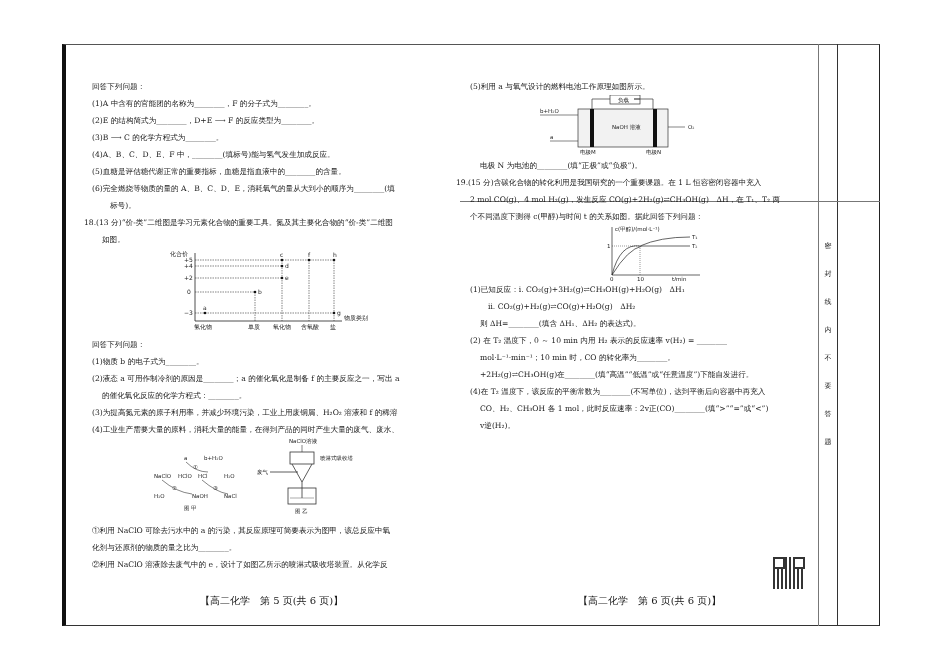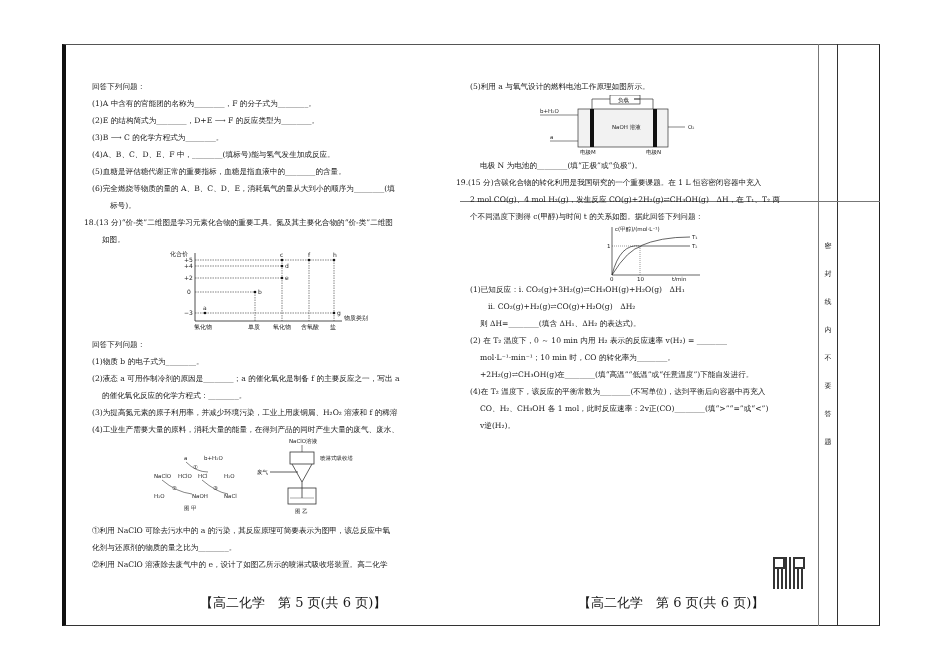--- a/index.html
+++ b/index.html
@@ -7,21 +7,21 @@
   .frame{position:absolute;left:62px;top:44px;width:818px;height:582px;border-top:1px solid #555;border-bottom:1.5px solid #333;border-left:4px solid #111;border-right:1.5px solid #222;box-sizing:border-box;}
   .vline1{position:absolute;left:818px;top:44px;width:1px;height:582px;background:#777;}
   .vline2{position:absolute;left:837px;top:44px;width:1px;height:582px;background:#333;}
   .hline{position:absolute;left:460px;top:201px;width:420px;height:1px;background:#777;}
   .col{position:absolute;font-size:7.6px;line-height:17px;}
   .left{left:92px;top:78px;width:360px;}
   .right{left:470px;top:78px;width:340px;}
   .ln{white-space:nowrap;}
   .ind{padding-left:10px;}
   .ind2{padding-left:18px;}
-  .footer{position:absolute;font-size:13px;top:594px;white-space:nowrap;}
+  .footer{position:absolute;font-size:10px;top:594px;white-space:nowrap;}
   .side-text{position:absolute;left:822px;top:232px;width:12px;font-size:7px;line-height:28px;text-align:center;writing-mode:horizontal-tb;}
   .side-text span{display:block;}
   svg text{font-family:"DejaVu Sans",sans-serif;}
   .qr{position:absolute;left:773px;top:557px;width:32px;height:32px;background:
     repeating-linear-gradient(90deg,#111 0 2px,#fff 2px 4px),#fff;opacity:.85;}
   .qr:before,.qr:after{content:"";position:absolute;width:8px;height:8px;border:2px solid #111;background:#fff;}
   .qr:before{left:0;top:0;}
   .qr:after{right:0;top:0;}
 </style>
 </head>
@@ -126,21 +126,21 @@
       <line x1="178" y1="34" x2="206" y2="34" stroke="#333" stroke-width="0.8"></line>
       <line x1="210" y1="44" x2="210" y2="60" stroke="#333" stroke-width="0.8"></line>
       <rect x="196" y="50" width="28" height="16" fill="none" stroke="#333" stroke-width="0.8"></rect>
       <line x1="198" y1="60" x2="222" y2="60" stroke="#555" stroke-width="0.5"></line>
       <text x="203" y="75">图 乙</text>
     </g>
   </svg>
 
   <div class="ln">①利用 NaClO 可除去污水中的 a 的污染，其反应原理可简要表示为图甲，该总反应中氧</div>
   <div class="ln">化剂与还原剂的物质的量之比为________。</div>
-  <div class="ln">②利用 NaClO 溶液除去废气中的 e，设计了如图乙所示的喷淋式吸收塔装置。高二化学</div>
+  <div class="ln">②利用 NaClO 溶液除去废气中的 e，设计了如图乙所示的喷淋式吸收塔装置。从化学反</div>
 </div>
 <div class="footer" style="left:200px">【高二化学　第 5 页(共 6 页)】</div>
 
 <div class="col right">
   <div class="ln">(5)利用 a 与氧气设计的燃料电池工作原理如图所示。</div>
   <svg width="340" height="62" style="display:block">
     <g font-size="5.5" fill="#222">
       <rect x="140" y="0" width="30" height="9" fill="none" stroke="#333" stroke-width="0.7"></rect>
       <text x="148" y="7">负载</text>
       <path d="M122 24 V4 H140 M170 4 H164 H183 V24" fill="none" stroke="#333" stroke-width="0.7"></path>

